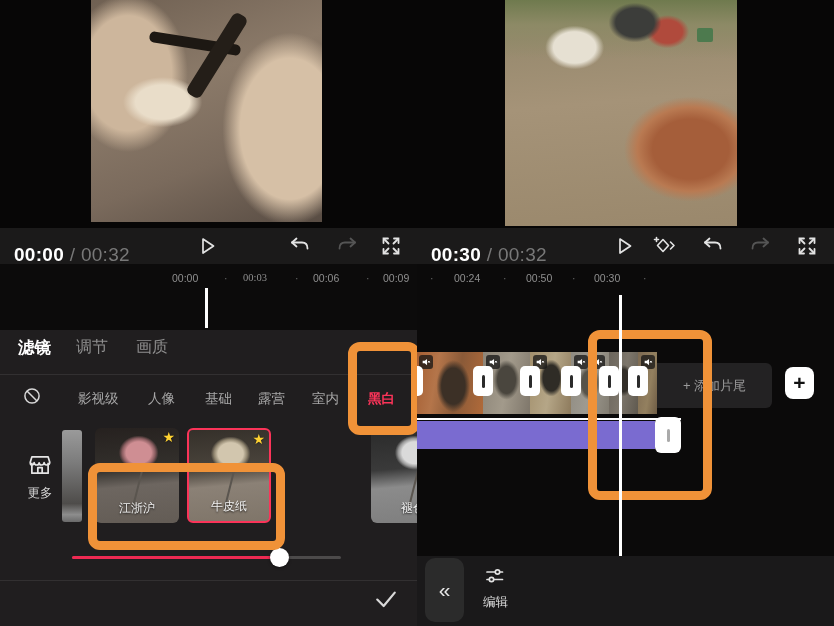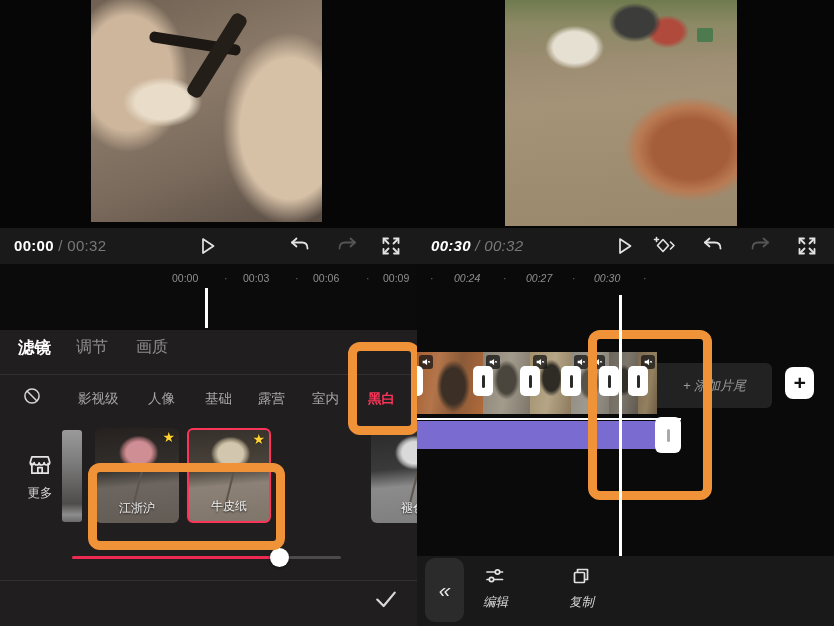--- a/index.html
+++ b/index.html
@@ -1,24 +1,24 @@
 <!DOCTYPE html>
 <html><head>
 <meta charset="utf-8">
 <style>
   html,body{margin:0;padding:0;background:#000;}
   *{box-sizing:border-box;font-family:"Liberation Sans","DejaVu Sans",sans-serif;}
   .screen{position:relative;width:834px;height:626px;overflow:hidden;background:#050505;}
   .abs{position:absolute;}
   .panel{position:absolute;top:0;width:417px;height:626px;overflow:hidden;}
   #panel-left{left:0;}
-  #panel-right{left:417px;font-style:italic;}
+  #panel-right{left:417px;}
   .preview-zone{position:absolute;top:0;left:0;width:417px;height:228px;background:#070606;}
   .transport{position:absolute;left:0;width:417px;height:36px;top:228px;background:#1b1a1a;}
-  .time-label{position:absolute;left:14px;top:9px;font-size:15px;color:#787878;letter-spacing:.3px;}
+  .time-label{position:absolute;left:14px;top:16px;font-size:19px;color:#787878;letter-spacing:.3px;}
   .time-label b{color:#fff;font-weight:700;}
   .ticon{position:absolute;width:24px;height:24px;top:6px;color:#e3e3e3;}
   .ticon svg{width:100%;height:100%;}
   .ticon.dim{color:#555;}
   .ruler-zone{position:absolute;left:0;top:264px;width:417px;background:#0c0b0b;}
   .tick{position:absolute;top:8px;font-size:10.5px;color:#8f8f8f;}
   .tickdot{position:absolute;top:8px;font-size:10.5px;color:#6a6a6a;}
   
   .sheet{position:absolute;left:0;top:330px;width:417px;height:296px;background:#201e1f;}
   .tab{position:absolute;top:7px;font-size:16px;color:#8f8f8f;}
@@ -114,21 +114,21 @@
             <path d="M9 19.5 H4.5 V15"></path>
             <path d="M15 19.5 H19.5 V15"></path>
             <path d="M5.5 5.5 L9.5 9.5 M18.5 5.5 L14.5 9.5 M5.5 18.5 L9.5 14.5 M18.5 18.5 L14.5 14.5"></path>
           </svg>
       </div>
     </div>
 
     <div class="ruler-zone" style="height:66px;">
       <span class="tick" style="left:172px;">00:00</span>
       <span class="tickdot" style="left:224px;">·</span>
-      <span class="tick" style="left:243px;">00:03</span>
+      <span class="tick" style="left:243px;font-family:Liberation Serif, serif;">00:03</span>
       <span class="tickdot" style="left:295px;">·</span>
       <span class="tick" style="left:313px;">00:06</span>
       <span class="tickdot" style="left:366px;">·</span>
       <span class="tick" style="left:383px;">00:09</span>
       <div class="playhead" style="left:205px;top:24px;height:40px;"></div>
     </div>
 
     <div class="sheet">
       <div class="tab active" style="left:18px;">滤镜</div>
       <div class="tab" style="left:76px;">调节</div>
@@ -252,21 +252,21 @@
             <path d="M15 19.5 H19.5 V15"></path>
             <path d="M5.5 5.5 L9.5 9.5 M18.5 5.5 L14.5 9.5 M5.5 18.5 L9.5 14.5 M18.5 18.5 L14.5 14.5"></path>
           </svg>
       </div>
     </div>
 
     <div class="tl-zone">
       <span class="tickdot" style="left:13px;">·</span>
       <span class="tick" style="left:37px;">00:24</span>
       <span class="tickdot" style="left:86px;">·</span>
-      <span class="tick" style="left:109px;">00:27</span>
+      <span class="tick" style="left:109px;">00:50</span>
       <span class="tickdot" style="left:155px;">·</span>
       <span class="tick" style="left:177px;">00:30</span>
       <span class="tickdot" style="left:226px;">·</span>
 
       <div class="clip" style="left:0;width:66px;
         background:radial-gradient(26px 40px at 55% 55%, #3c3026 0 45%, transparent 65%),linear-gradient(100deg,#a65f33 0%,#b4754a 30%,#8a5a38 60%,#b06a3a 100%);"></div>
       <div class="clip" style="left:66px;width:47px;
         background:radial-gradient(20px 30px at 50% 45%, #4a463e 0 45%, transparent 66%),linear-gradient(100deg,#8d8578 0%,#a29a8b 50%,#7e766a 100%);"></div>
       <div class="clip" style="left:113px;width:41px;
         background:radial-gradient(18px 28px at 52% 42%, #2f2c26 0 46%, transparent 66%),linear-gradient(100deg,#a3906d 0%,#b5a687 50%,#8d7a5c 100%);"></div>
@@ -351,29 +351,20 @@
           <svg viewBox="0 0 24 24" fill="none" stroke="currentColor" stroke-width="1.7" stroke-linecap="round">
               <path d="M4 8 H19.5"></path>
               <circle cx="14.5" cy="8" r="2.2" fill="#1a191a"></circle>
               <path d="M4 15.5 H19.5"></path>
               <circle cx="8.5" cy="15.5" r="2.2" fill="#1a191a"></circle>
             </svg>
         </div>
         <div class="lbl">编辑</div>
       </div>
 
-      <div class="tool" style="left:152px;">
-        <div>
-          <svg viewBox="0 0 24 24" fill="none" stroke="currentColor" stroke-width="1.7" stroke-linejoin="round">
-              <rect x="5.5" y="8.5" width="10" height="10" rx="1"></rect>
-              <path d="M8.5 8.5 V5.5 H18.5 V15.5 H15.5"></path>
-            </svg>
-        </div>
-        <div class="lbl">复制</div>
-      </div>
 
 
     </div>
 
     <div class="annot" style="left:171px;top:330px;width:124px;height:170px;z-index:50;"></div>
   </div>
 
 </div>
 
 </body></html>

